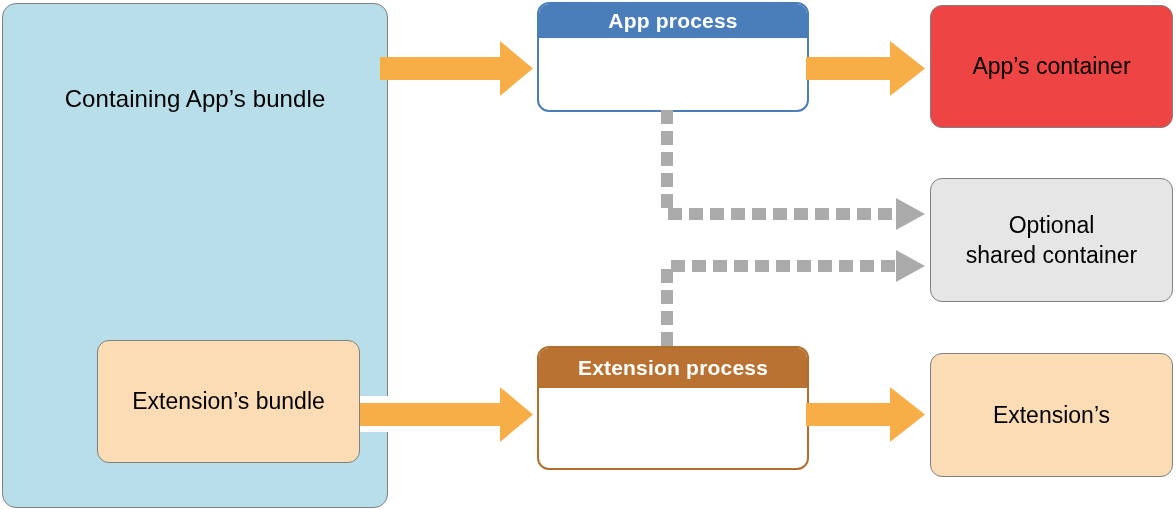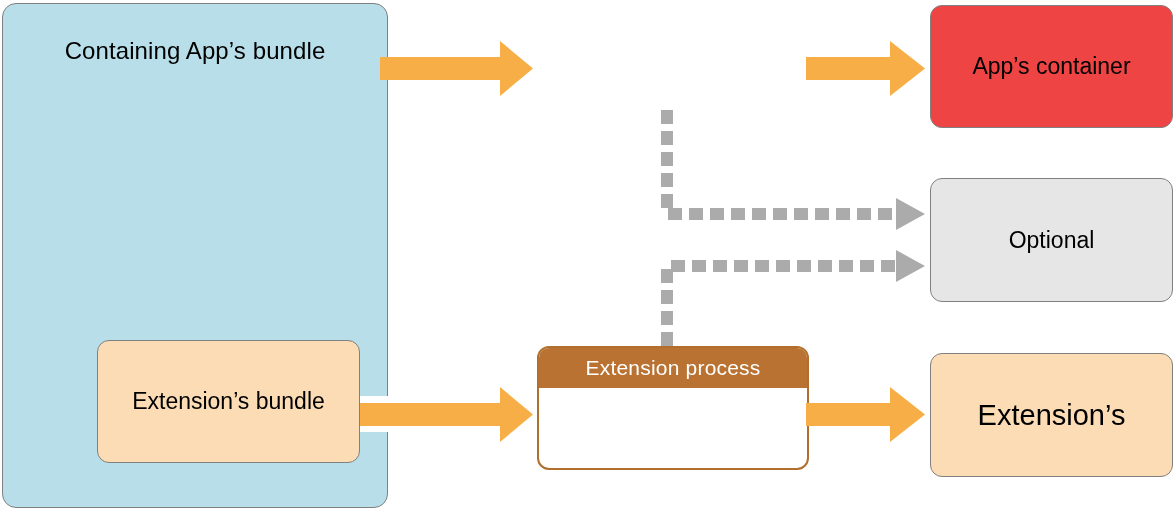--- a/index.html
+++ b/index.html
@@ -33,21 +33,21 @@
     top: 3px;
     width: 386px;
     height: 505px;
     background: #B8DEE9;
     border: 1.5px solid #808080;
     border-radius: 14px;
     align-items: flex-start;
     justify-content: center;
   }
   #containing-app-label {
-    margin-top: 33px;
+    margin-top: 81px;
     font-size: 24px;
     line-height: 28px;
     letter-spacing: 0.1px;
   }
   
   #extension-bundle {
     left: 97px;
     top: 340px;
     width: 263px;
     height: 123px;
@@ -86,21 +86,21 @@
     top: 346px;
     width: 272px;
     height: 124px;
     border: 2px solid #B06F2D;
   }
   #extension-process .proc-header {
     height: 40px;
     background: #B97231;
     color: #ffffff;
     font-size: 21px;
-    font-weight: normal;
+    font-weight: bold;
     display: flex;
     align-items: center;
     justify-content: center;
     letter-spacing: 0.2px;
   }
   .proc-body {
     background: #ffffff;
     width: 100%;
   }
   
@@ -124,21 +124,21 @@
     line-height: 30px;
     justify-content: center;
   }
   #extension-container-box {
     left: 930px;
     top: 353px;
     width: 243px;
     height: 124px;
     background: #FBDCB4;
     border: 1.5px solid #808080;
-    font-size: 29px;
+    font-size: 23px;
     line-height: 30px;
   }
   
   #arrows {
     position: absolute;
     left: 0;
     top: 0;
     width: 1176px;
     height: 510px;
     pointer-events: none;
@@ -150,33 +150,38 @@
 <div id="canvas">
 
   <div class="box" id="containing-app-panel">
     <div id="containing-app-label">Containing App’s bundle</div>
   </div>
 
   <div class="box" id="extension-bundle">
     <span>Extension’s bundle</span>
   </div>
 
+  <div class="process" id="app-process">
+    <div class="proc-header">App process</div>
+    <div class="proc-body"></div>
+  </div>
 
   <div class="process" id="extension-process">
     <div class="proc-header">Extension process</div>
     <div class="proc-body"></div>
   </div>
 
   <div class="box" id="app-container-box">
     <span>App’s container</span>
   </div>
 
   <div class="box" id="shared-container-box">
     <span>
       <span>Optional</span><br>
+      <span>shared container</span>
     </span>
   </div>
 
   <div class="box" id="extension-container-box">
     <span>
       <span>Extension’s</span><br>
     </span>
   </div>
 
   <svg id="arrows" viewBox="0 0 1176 510">

